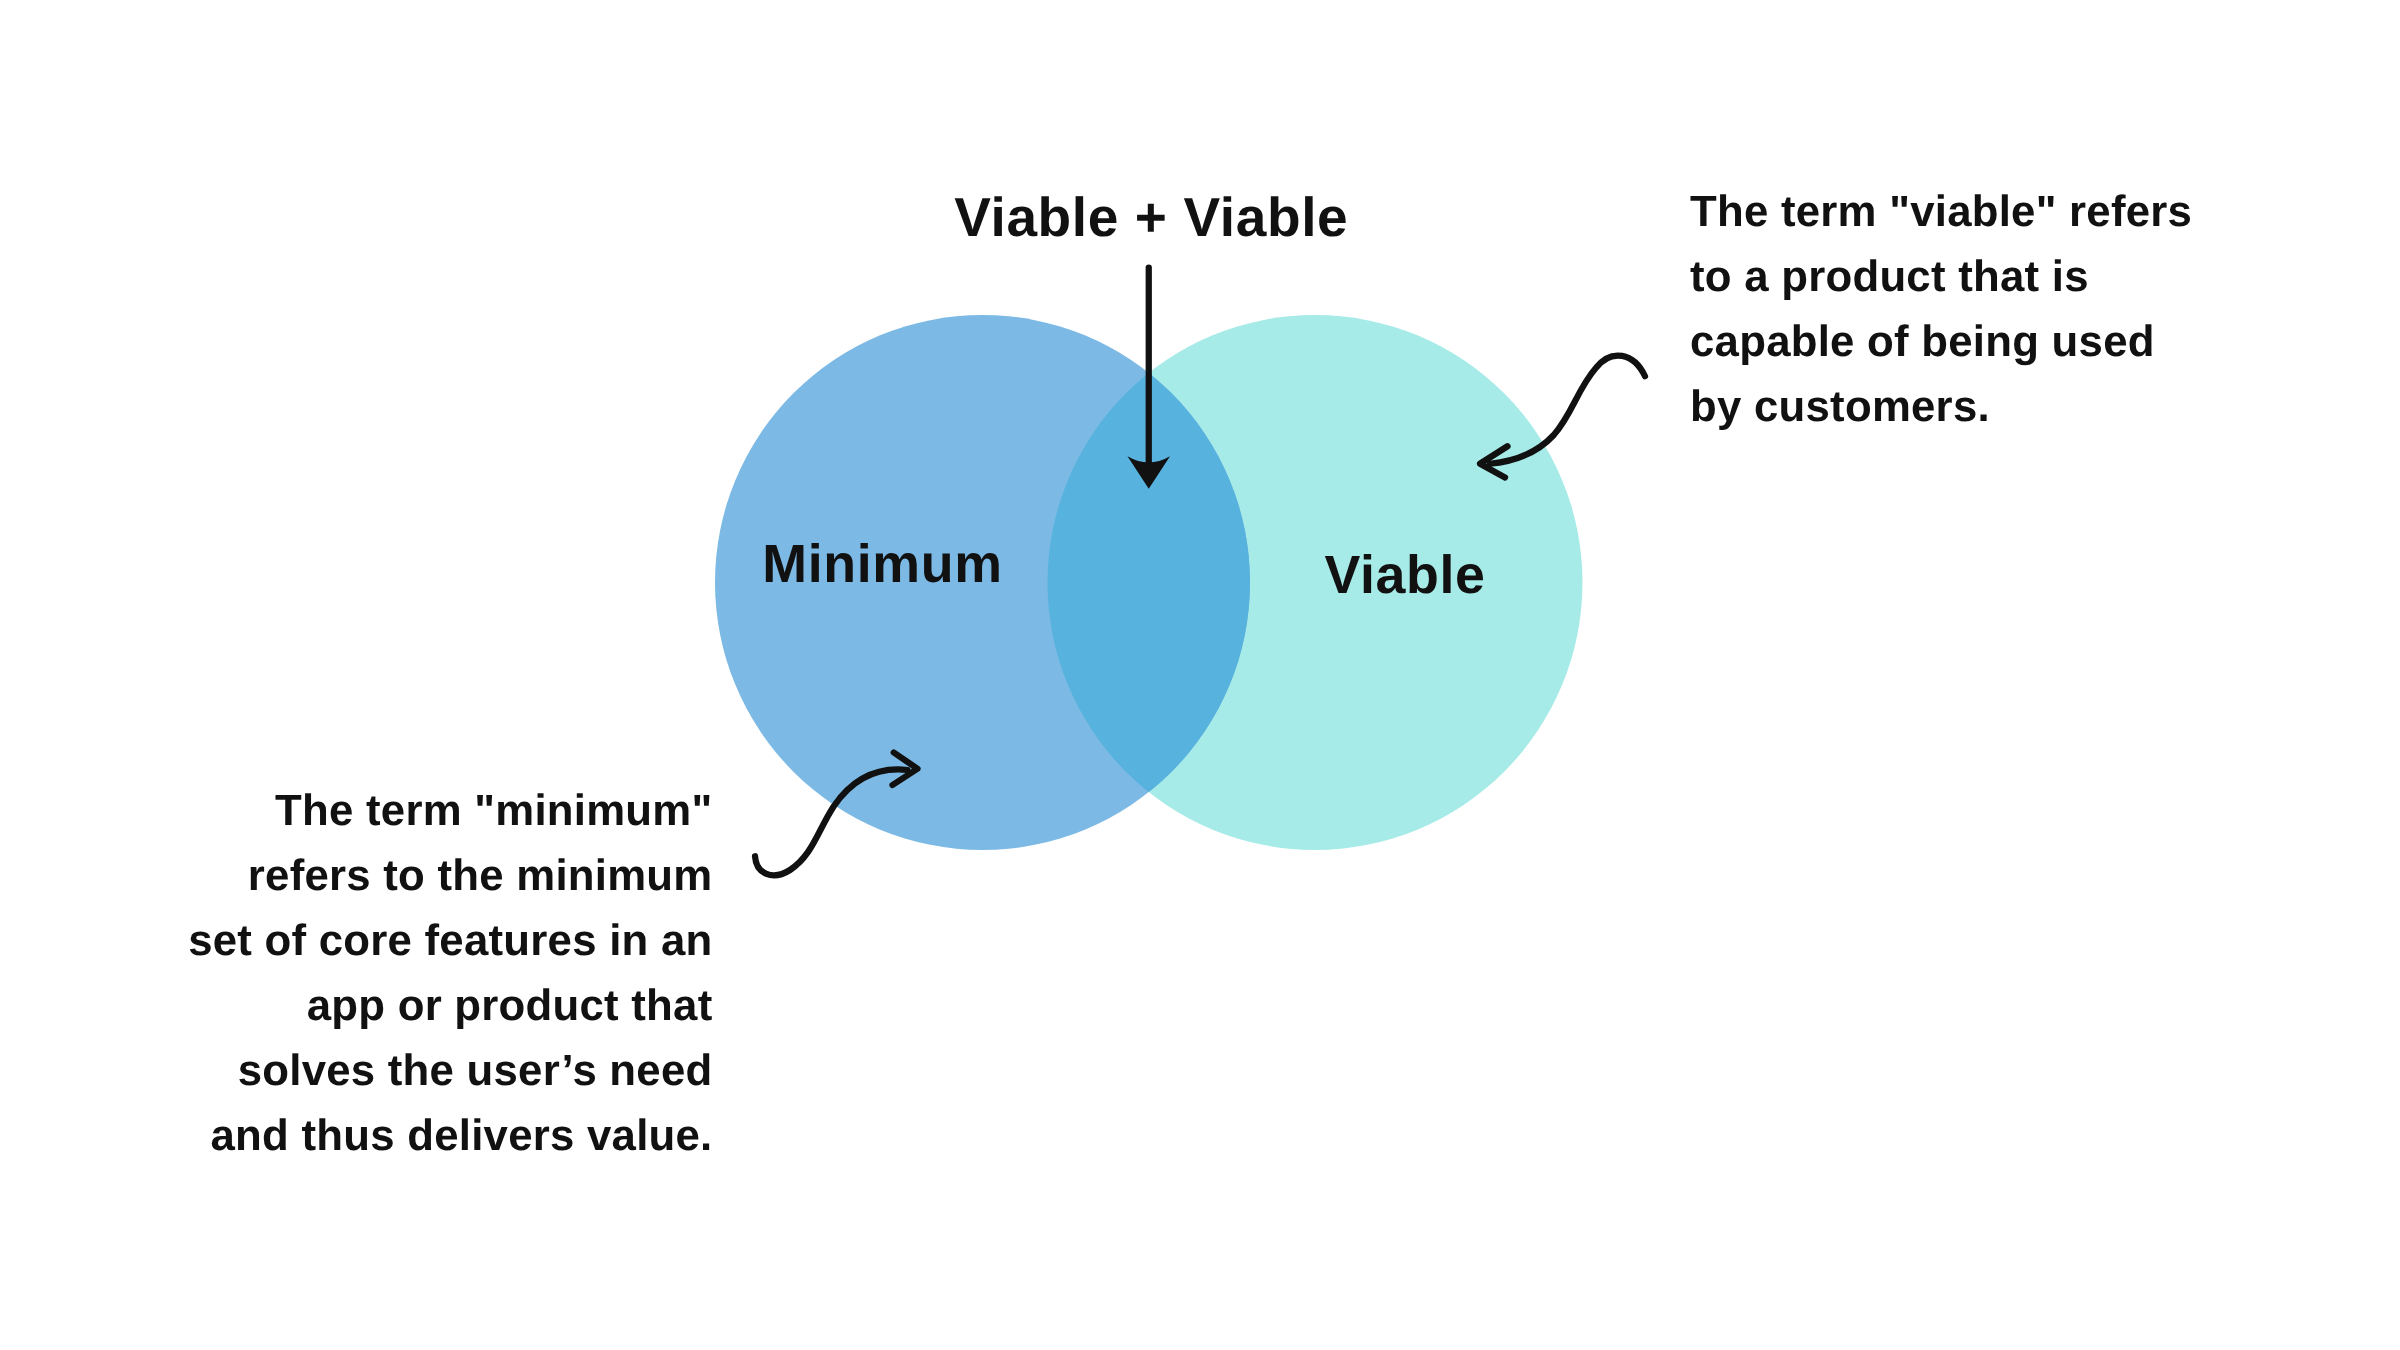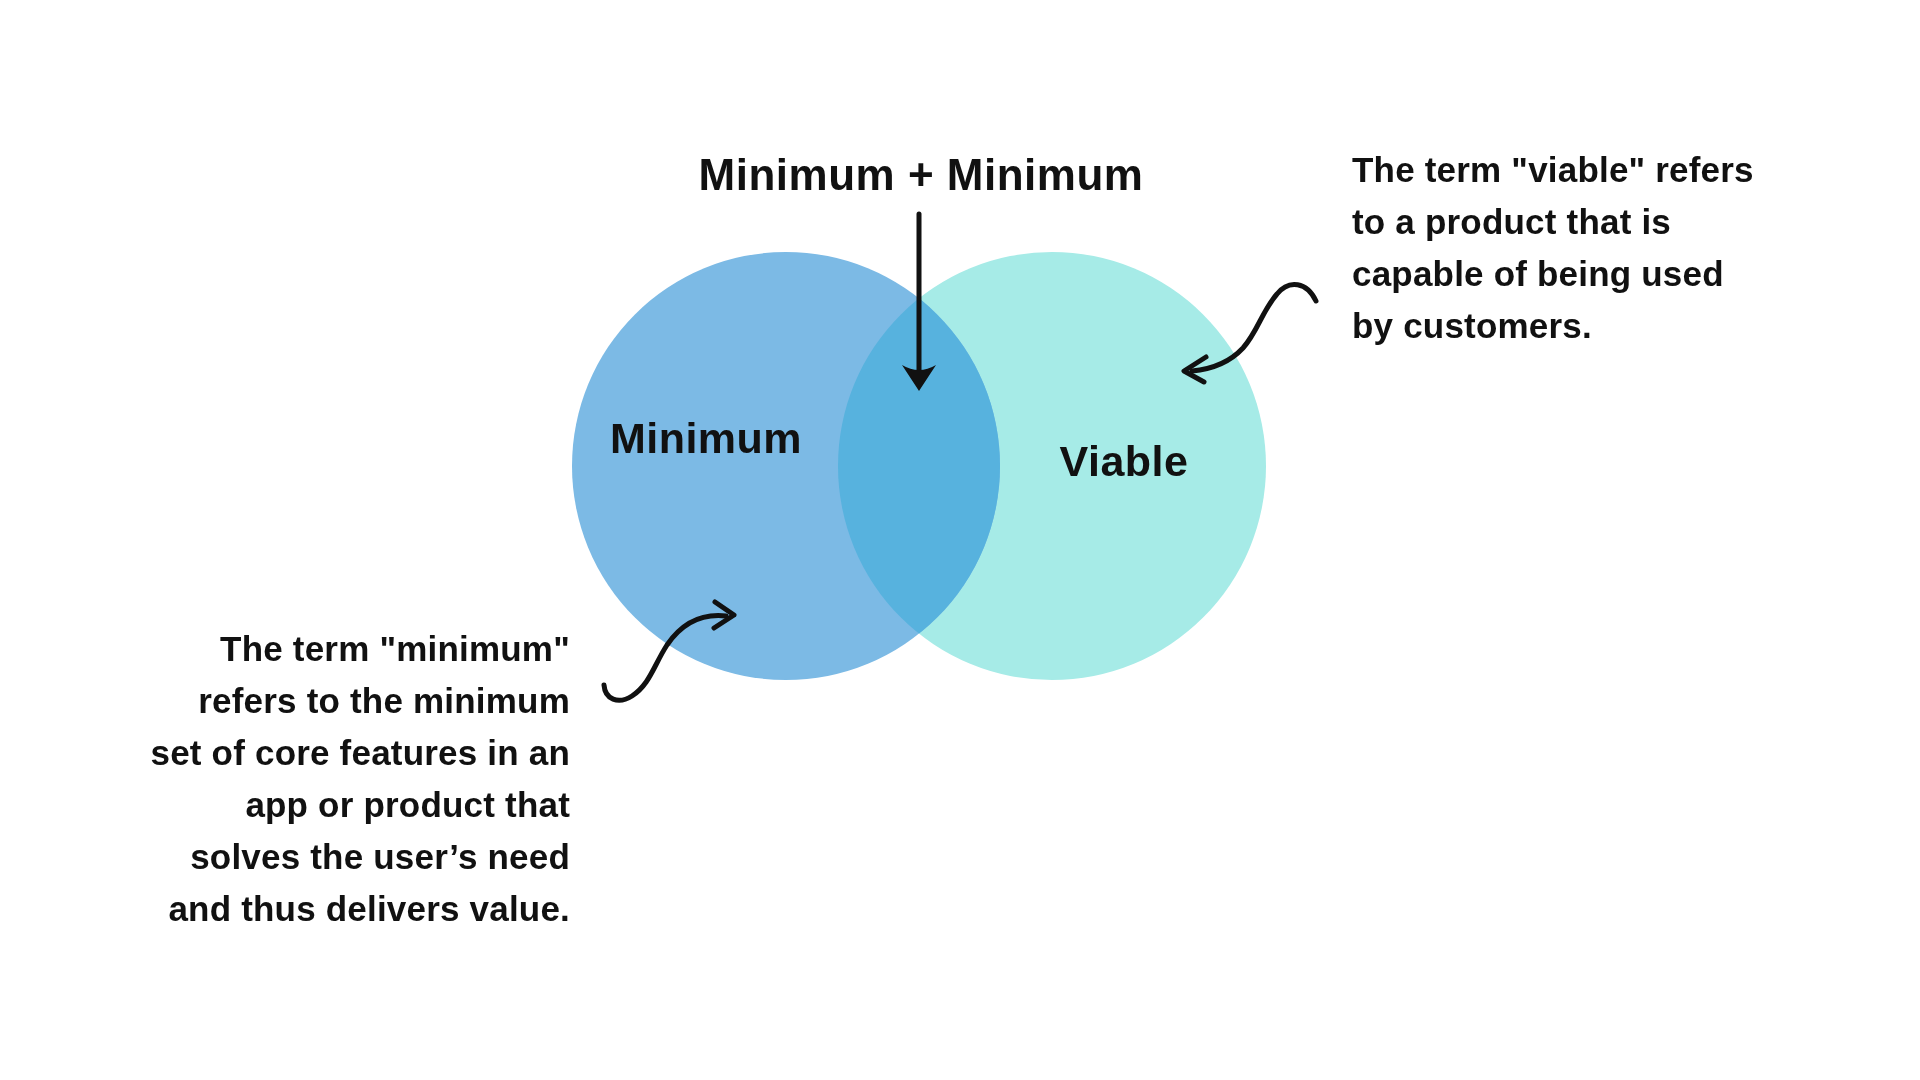--- a/index.html
+++ b/index.html
@@ -35,21 +35,21 @@
     white-space: nowrap;
   }
   .circle-label {
     position: absolute;
     transform: translate(-50%, -50%);
     font-size: 43px;
     font-weight: 700;
     letter-spacing: 0.5px;
     white-space: nowrap;
   }
-  .label-minimum { left: 706px; top: 438px; }
+  .label-minimum { left: 706px; top: 452px; }
   .label-viable  { left: 1124px; top: 461px; }
   .note {
     position: absolute;
     font-size: 35px;
     line-height: 52px;
     font-weight: 600;
     letter-spacing: 0.2px;
     white-space: pre-line;
   }
   .note-viable {
@@ -92,21 +92,21 @@
       <path d="M1316,301 C1307,282 1289,279 1277,294 C1262,311 1258,331 1243,348 C1230,362 1214,369 1192,371" stroke="#111111"></path>
       <path d="M1206,357 L1184,371 L1204,382" stroke="#111111"></path>
     </g>
 
     <g fill="none" stroke-width="5" stroke-linecap="round" stroke-linejoin="round">
       <path d="M604,685 C605,699 618,705 632,696 C650,684 654,665 667,645 C680,626 699,613 726,616" stroke="#111111"></path>
       <path d="M715,602 L734,615 L714,628" stroke="#111111"></path>
     </g>
   </svg>
 
-  <div class="page-title">Minimum + Minimum</div>
+  <div class="page-title">Viable + Viable</div>
 
   <div class="circle-label label-minimum">Minimum</div>
   <div class="circle-label label-viable">Viable</div>
 
   <div class="note note-viable">The term "viable" refers
 to a product that is
 capable of being used
 by customers.</div>
   <div class="note note-minimum">The term "minimum"
 refers to the minimum

